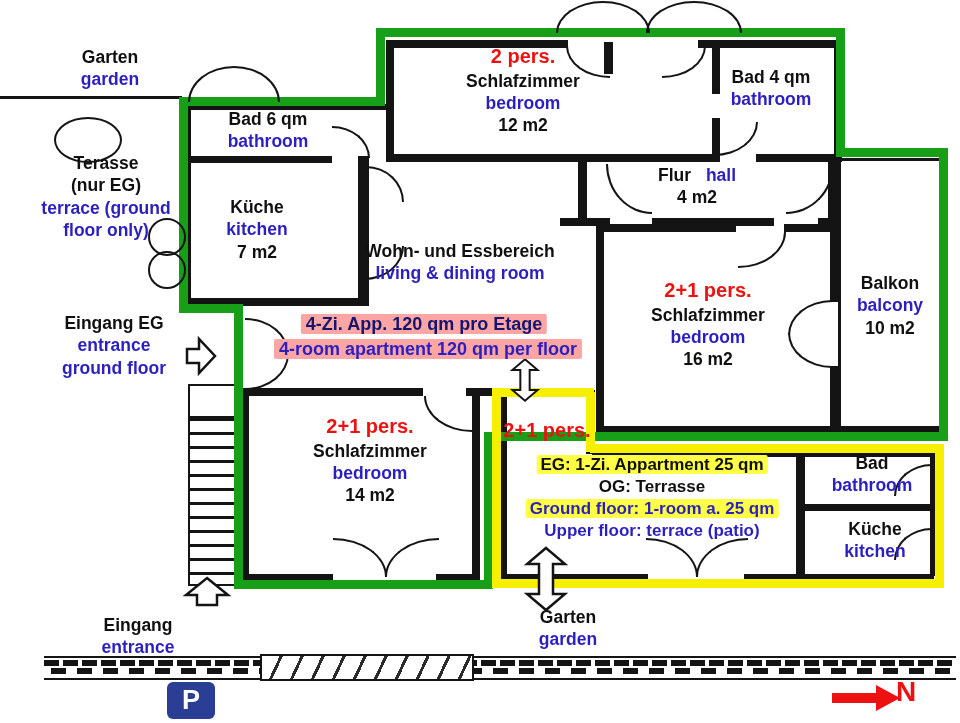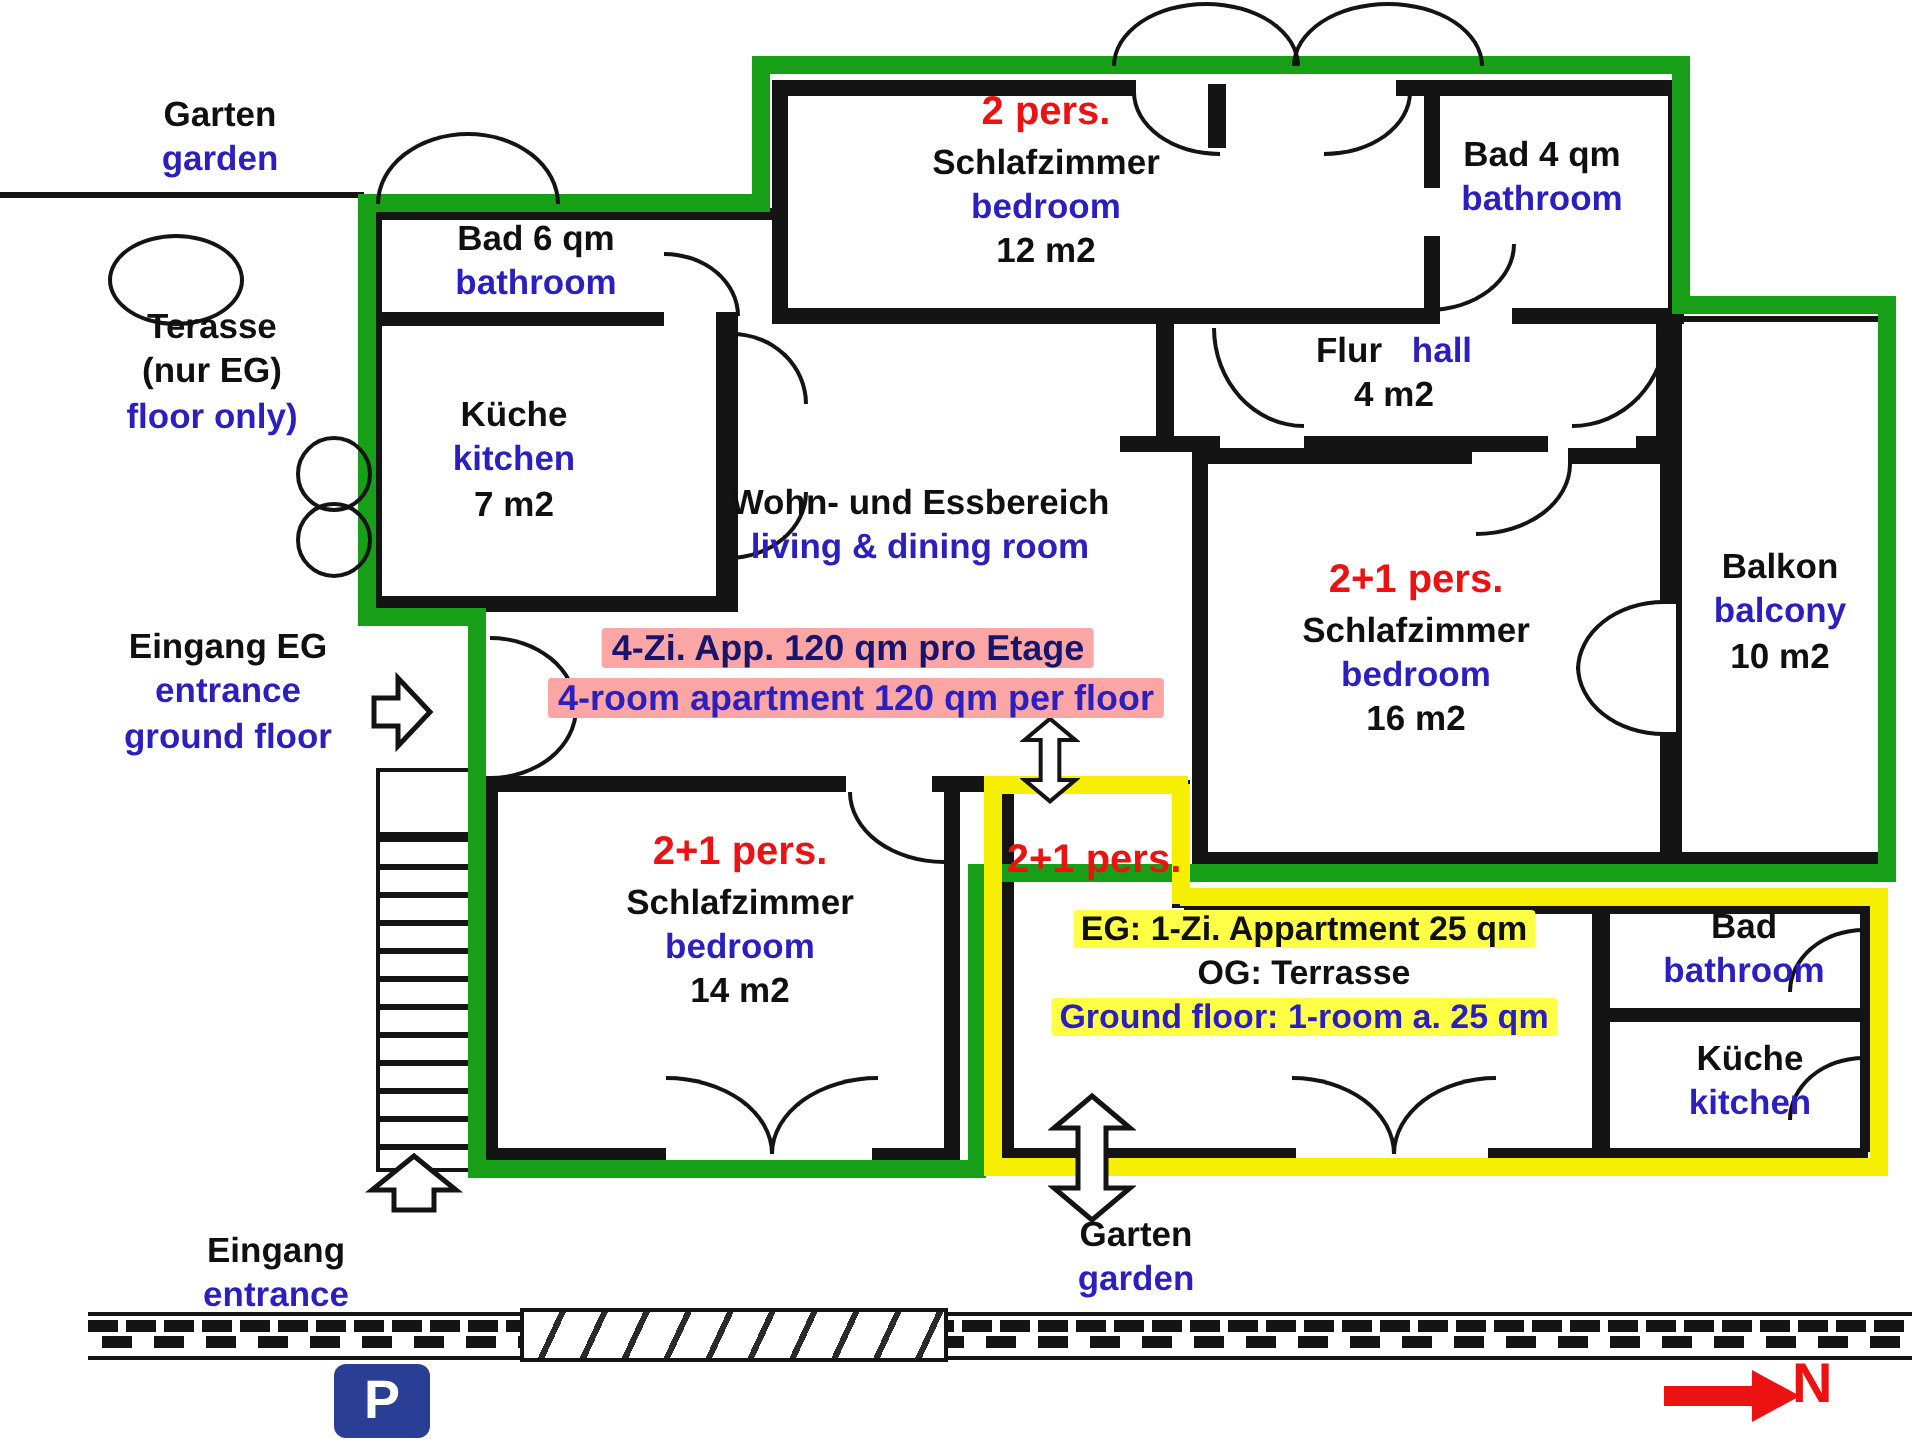--- a/index.html
+++ b/index.html
@@ -180,20 +180,21 @@
   </div>
 
   <div class="lbl" style="left:110px;top:46px">
     <div class="de">Garten</div>
     <div class="en">garden</div>
   </div>
 
   <div class="lbl" style="left:106px;top:152px">
     <div class="de">Terasse</div>
     <div class="de">(nur EG)</div>
+    <div class="en">terrace (ground</div>
     <div class="en">floor only)</div>
   </div>
 
   <div class="lbl" style="left:268px;top:108px">
     <div class="de">Bad 6 qm</div>
     <div class="en">bathroom</div>
   </div>
 
   <div class="lbl" style="left:257px;top:196px">
     <div class="de">Küche</div>
@@ -260,20 +261,21 @@
   </div>
 
   <div class="lbl" style="left:547px;top:418px">
     <span class="red">2+1 pers.</span>
   </div>
 
   <div class="lbl" style="left:652px;top:454px;font-size:17px;line-height:1.3">
     <div><span class="de hly">EG: 1-Zi. Appartment 25 qm</span></div>
     <div class="de">OG: Terrasse</div>
     <div><span class="en hly">Ground floor: 1-room a. 25 qm</span></div>
+    <div class="en">Upper floor: terrace (patio)</div>
   </div>
 
   <div class="lbl" style="left:872px;top:452px">
     <div class="de">Bad</div>
     <div class="en">bathroom</div>
   </div>
 
   <div class="lbl" style="left:875px;top:518px">
     <div class="de">Küche</div>
     <div class="en">kitchen</div>

